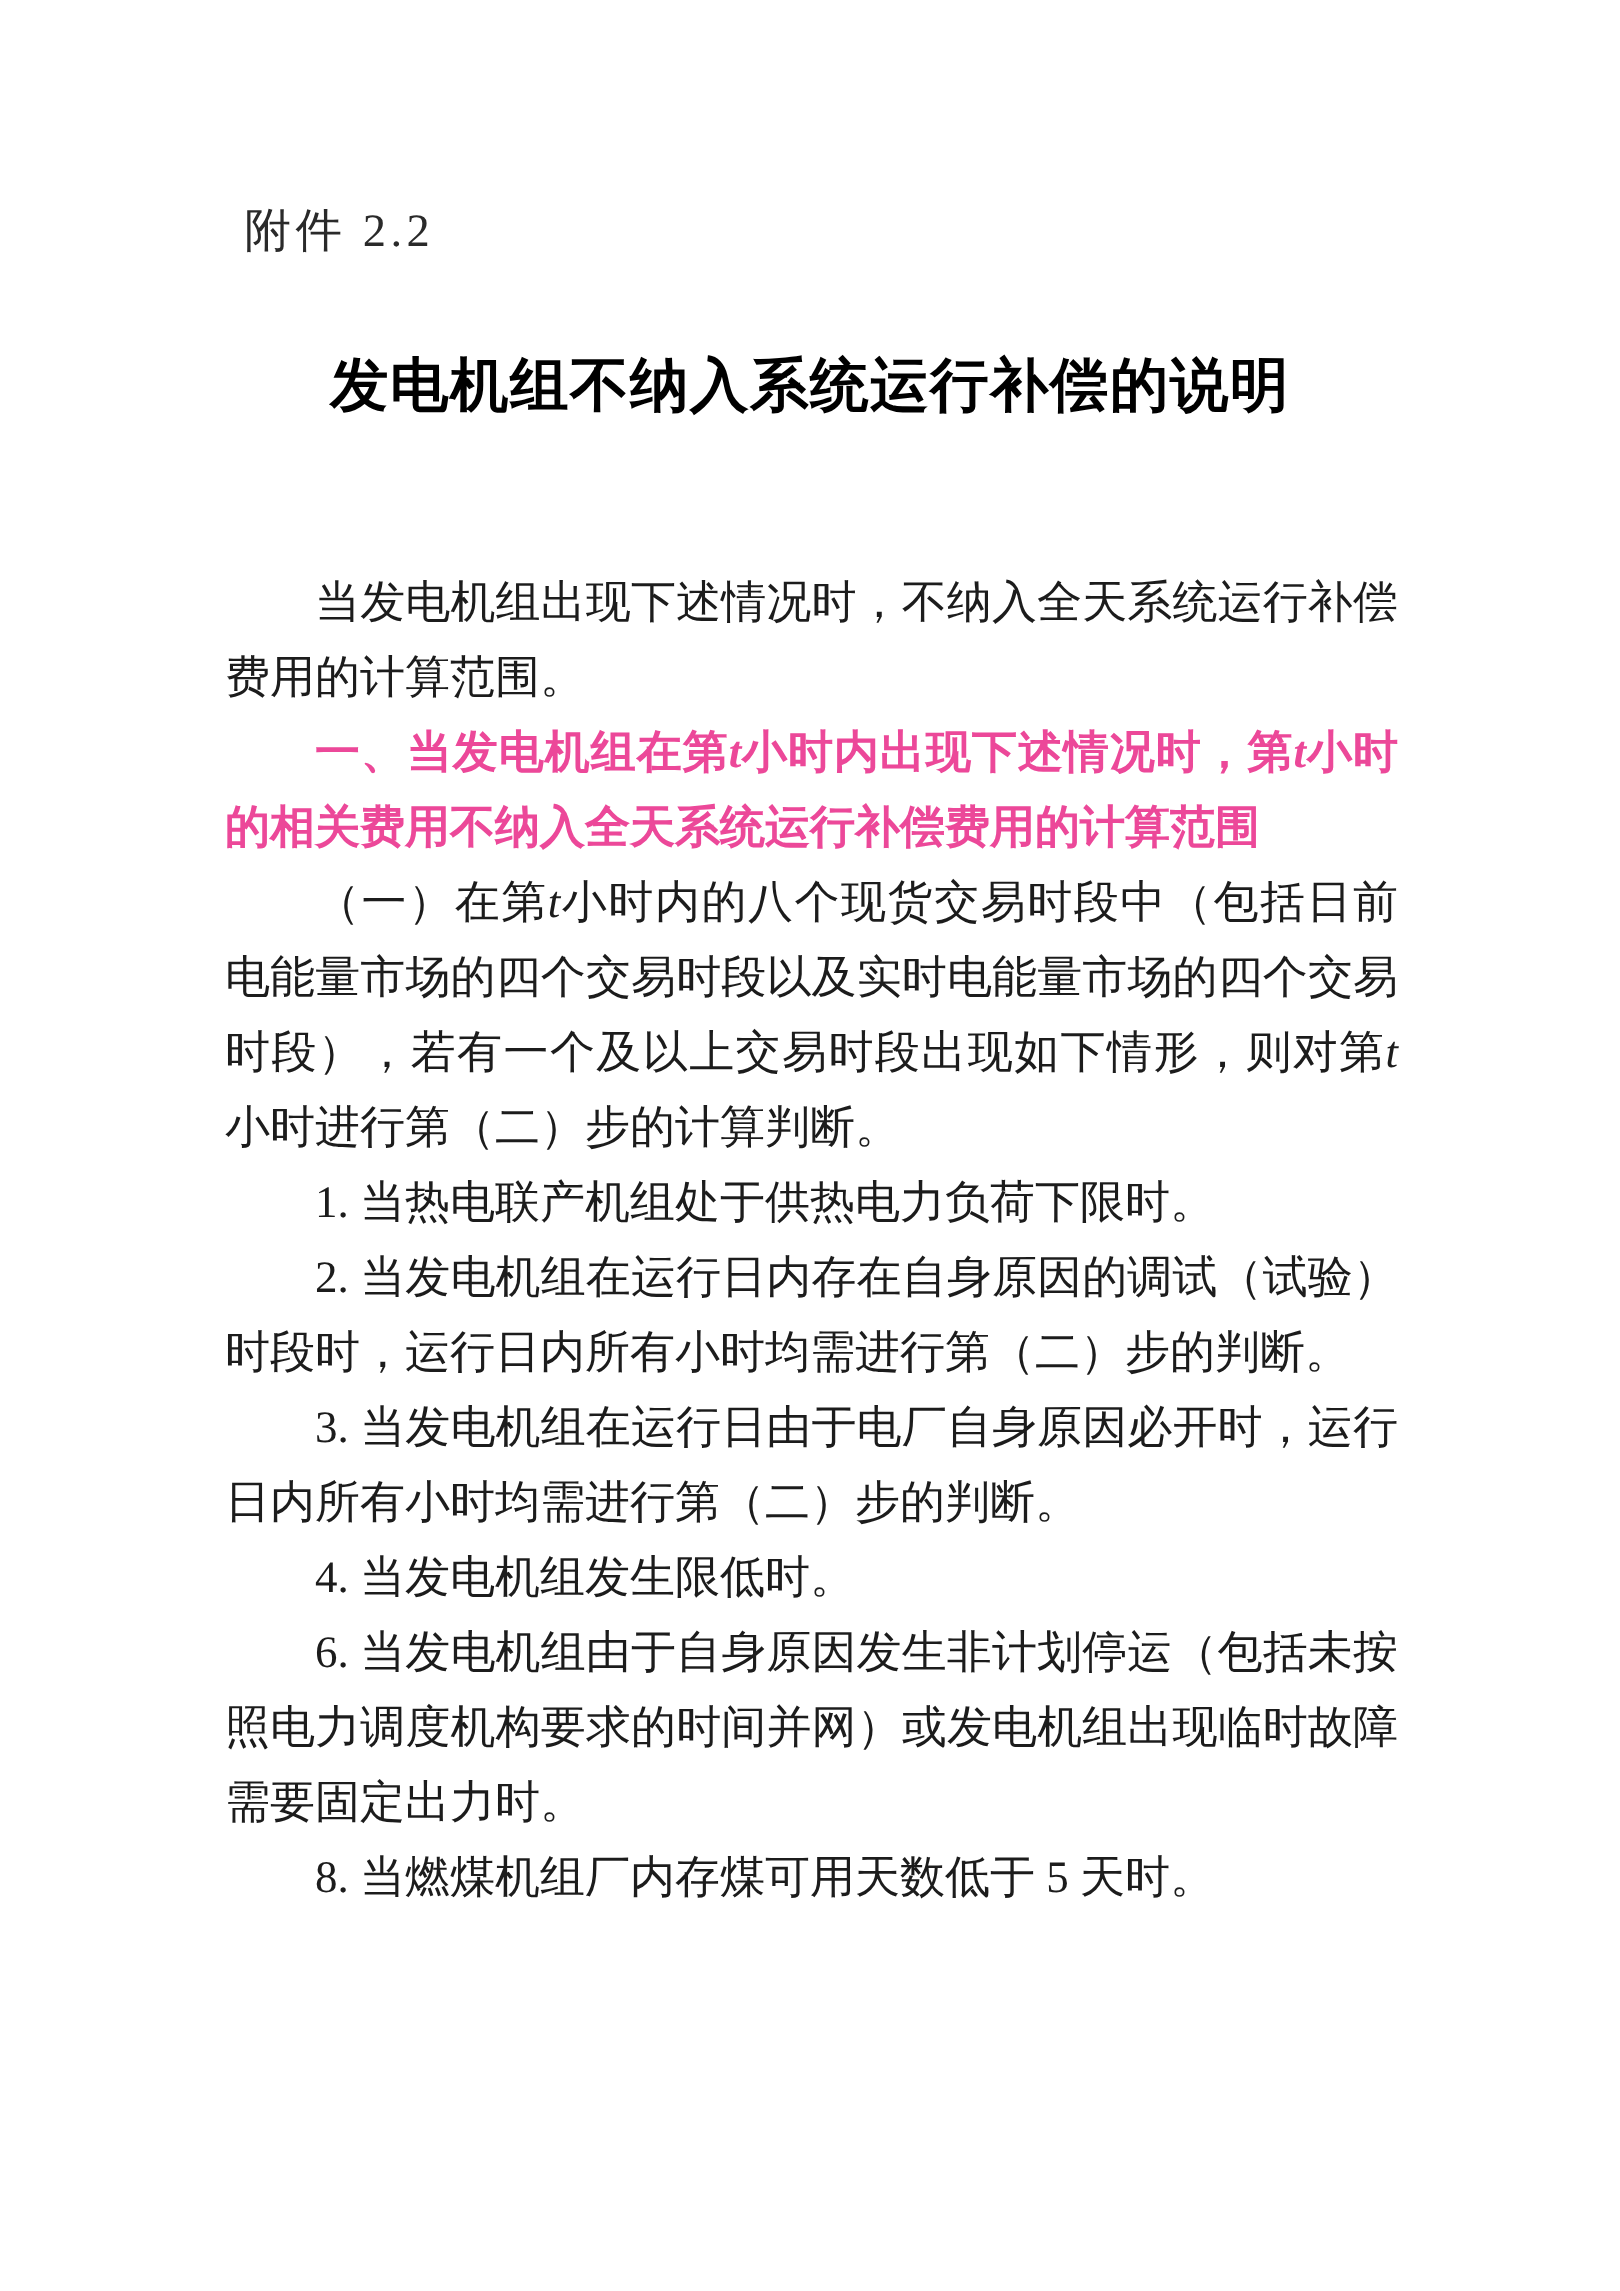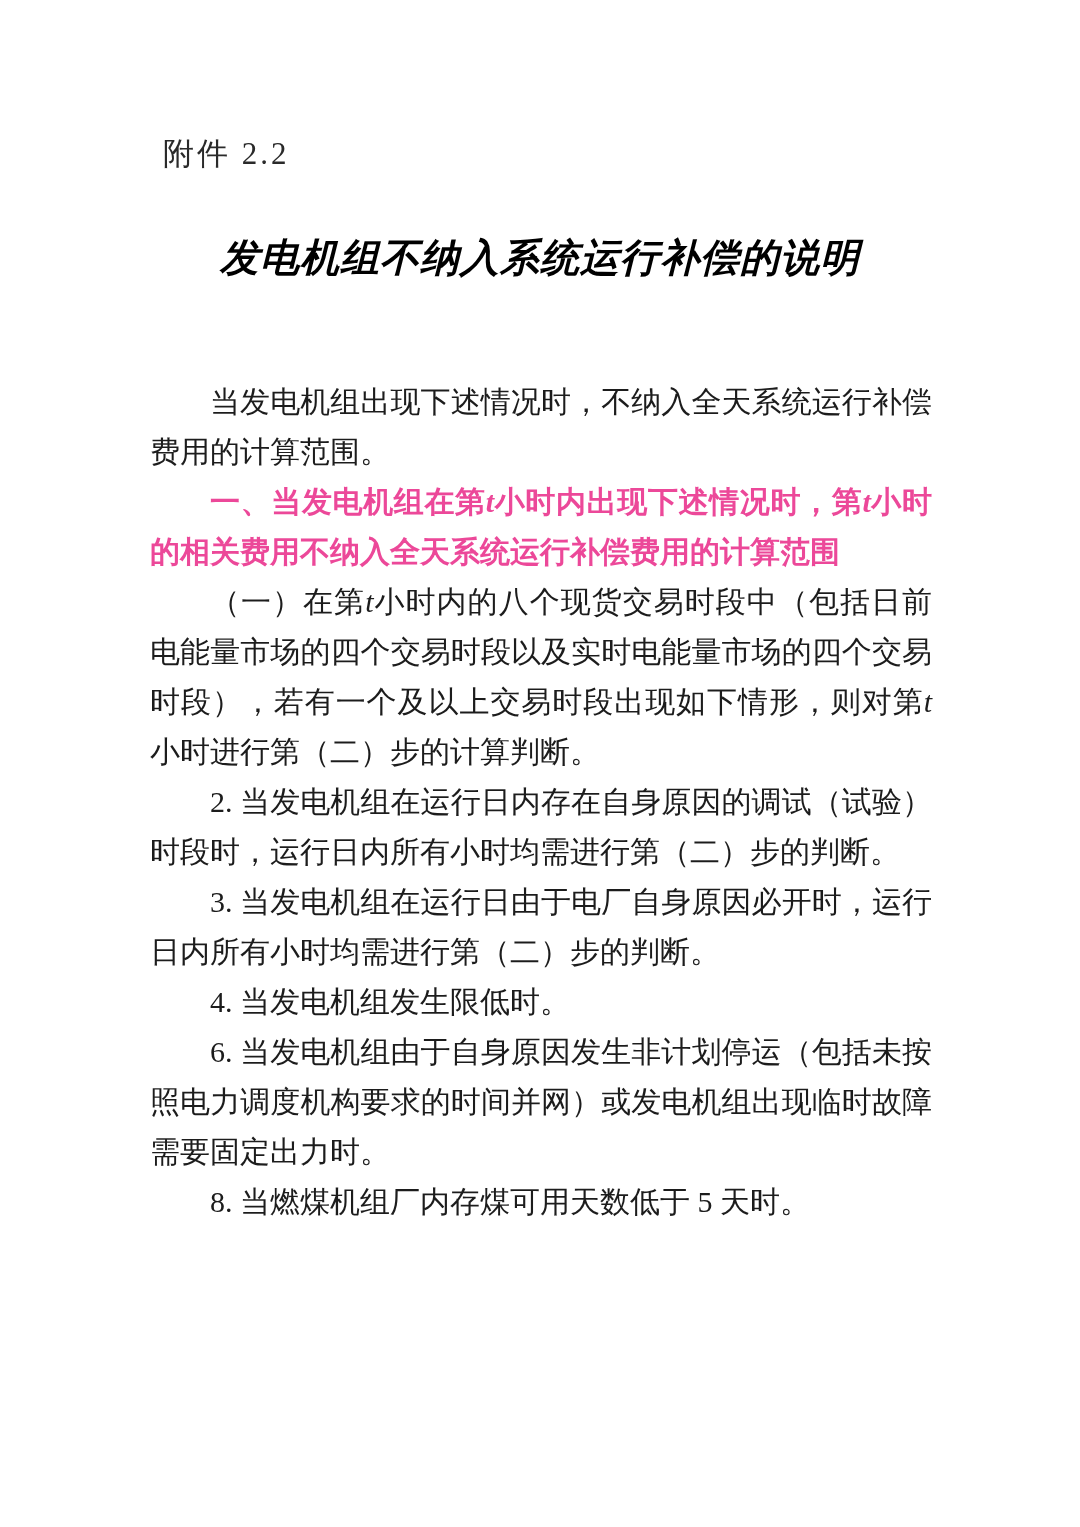--- a/index.html
+++ b/index.html
@@ -32,21 +32,20 @@
     top: 230px;
     width: 100%;
     margin: 0;
     text-align: center;
     font-size: 39px;
     line-height: 56px;
     font-weight: bold;
     letter-spacing: 1px;
     color: #000000;
     font-family: "Liberation Sans", sans-serif;
-    font-style: italic;
   }
   .body-block {
     position: absolute;
     left: 150px;
     top: 337px;
     width: 782px;
     font-size: 30px;
     line-height: 50px;
     text-align: justify;
     color: #1c1c1c;
@@ -104,20 +103,21 @@
 <div class="page">
 
   <div class="attachment-label">附件 2.2</div>
 
   <h1 class="page-title">发电机组不纳入系统运行补偿的说明</h1>
 
   <div class="body-block">
       <p class="para normal"><span>当发电机组出现下述情况时，不纳入全天系统运行补偿费用的计算范围。</span></p>
       <p class="para heading"><span>一、当发电机组在第</span><span class="italic-var">t</span><span>小时内出现下述情况时，第</span><span class="italic-var">t</span><span>小时的相关费用不纳入全天系统运行补偿费用的计算范围</span></p>
       <p class="para normal"><span>（一）在第</span><span class="italic-var">t</span><span>小时内的八个现货交易时段中（包括日前电能量市场的四个交易时段以及实时电能量市场的四个交易时段），若有一个及以上交易时段出现如下情形，则对第</span><span class="italic-var">t</span><span>小时进行第（二）步的计算判断。</span></p>
+      <p class="para normal"><span>1. 当热电联产机组处于供热电力负荷下限时。</span></p>
       <p class="para normal"><span>2. 当发电机组在运行日内存在自身原因的调试（试验）时段时，运行日内所有小时均需进行第（二）步的判断。</span></p>
       <p class="para normal"><span>3. 当发电机组在运行日由于电厂自身原因必开时，运行日内所有小时均需进行第（二）步的判断。</span></p>
       <p class="para normal"><span>4. 当发电机组发生限低时。</span></p>
       <p class="para normal"><span>6. 当发电机组由于自身原因发生非计划停运（包括未按照电力调度机构要求的时间并网）或发电机组出现临时故障需要固定出力时。</span></p>
       <p class="para normal"><span>8. 当燃煤机组厂内存煤可用天数低于 5 天时。</span></p>
     </div>
 
   <div class="page-number">26</div>
 
   <div class="watermark">

